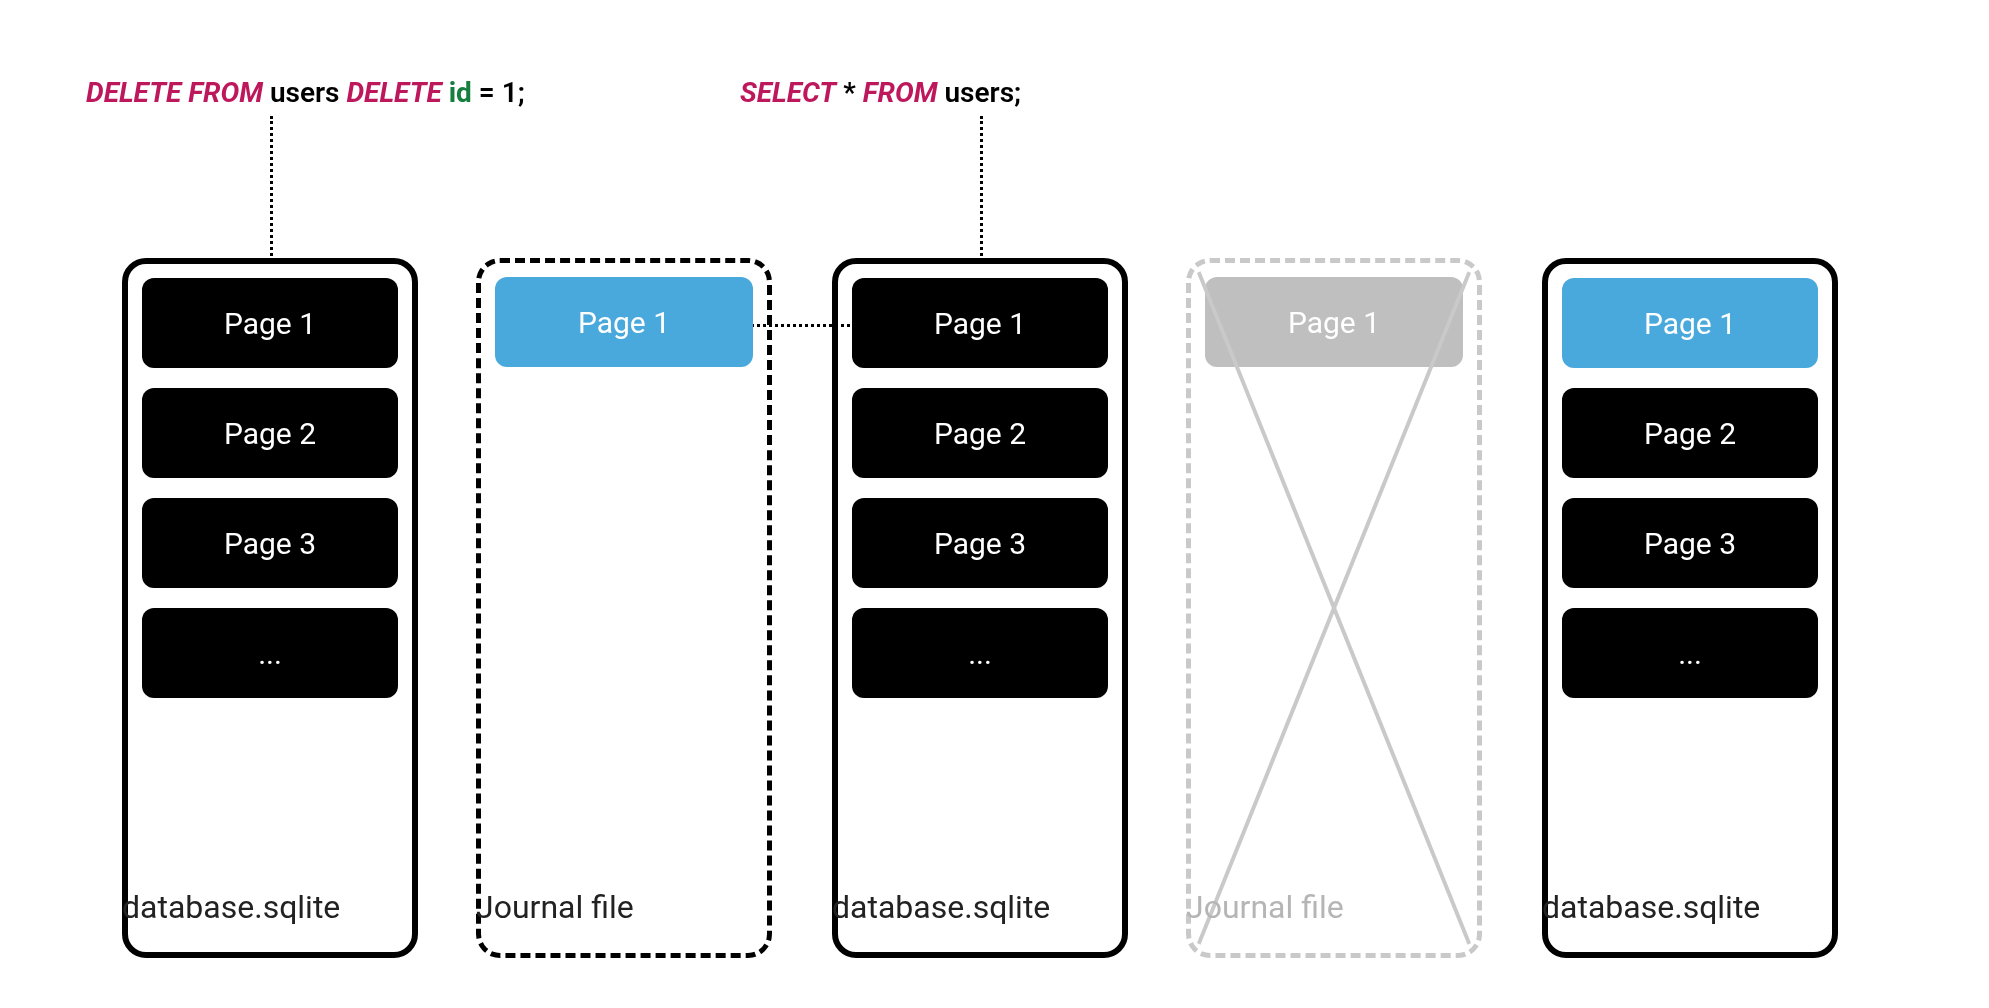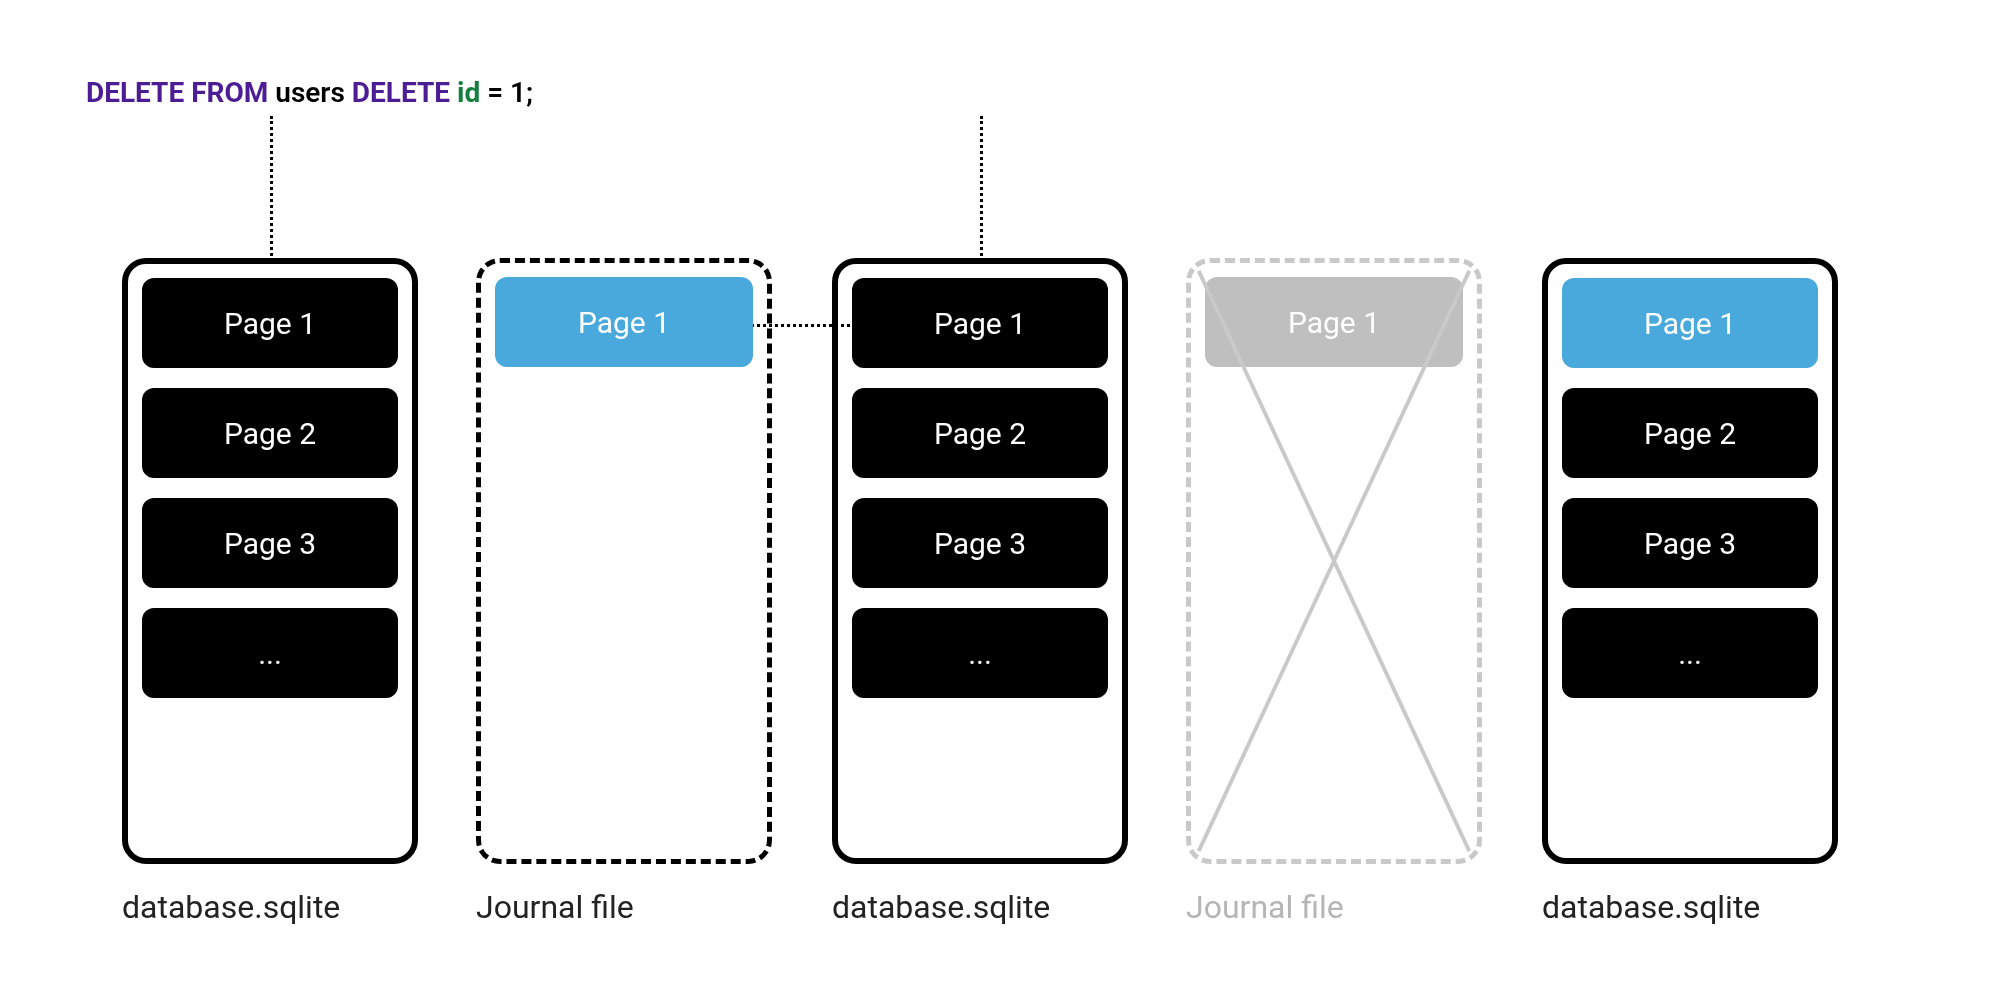--- a/index.html
+++ b/index.html
@@ -17,36 +17,36 @@
     height: 1008px;
   }
 
   .sql-query {
     position: absolute;
     font-size: 28px;
     font-weight: 600;
     color: #000;
     white-space: nowrap;
   }
-  .kw { color: #4c1d95; font-weight: 700; }
+  .kw { color: #be185d; font-weight: 700; font-style: italic; }
   .ident-pink { color: #15803d; font-weight: 700; }
 
   .connector-line {
     position: absolute;
     border-left: 3px dotted #000;
   }
   .connector-h {
     position: absolute;
     border-top: 3px dotted #000;
   }
 
   .db-box {
     position: absolute;
     width: 296px;
-    height: 606px;
+    height: 700px;
     border: 6px solid #000;
     border-radius: 24px;
     padding: 14px;
     display: flex;
     flex-direction: column;
     gap: 20px;
   }
   .db-box.dashed {
     border: 5px dashed #000;
   }
@@ -97,20 +97,26 @@
 
   <div class="sql-query" style="left:86px; top:76px;">
     <span class="kw">DELETE FROM</span>
     <span>users</span>
     <span class="kw">DELETE</span>
     <span class="ident-pink">id</span>
     <span>=</span>
     <span>1</span><span>;</span>
   </div>
 
+  <div class="sql-query" style="left:740px; top:76px;">
+    <span class="kw">SELECT</span>
+    <span>*</span>
+    <span class="kw">FROM</span>
+    <span>users</span><span>;</span>
+  </div>
 
   <div class="connector-line" style="left:270px; top:116px; height:146px;"></div>
 
   <div class="connector-line" style="left:980px; top:116px; height:146px;"></div>
 
   <div class="connector-h" style="left:740px; top:324px; width:110px;"></div>
 
   <div class="db-box" style="left:122px; top:258px;">
     <div class="page">
         <span>Page 1</span>

